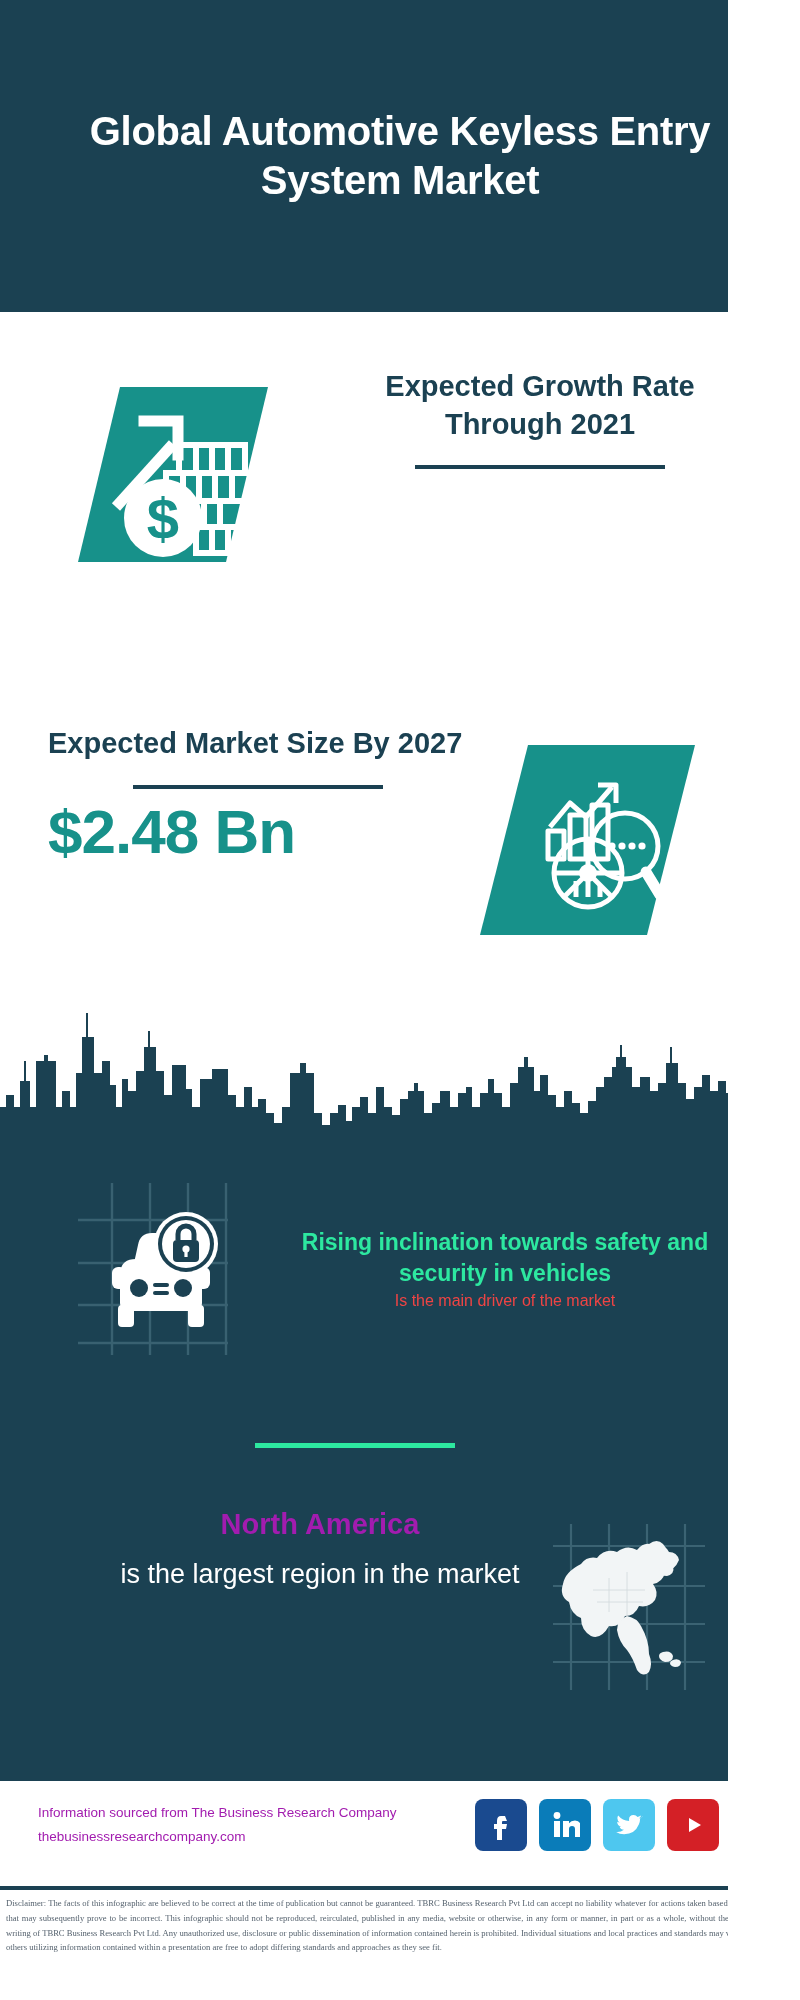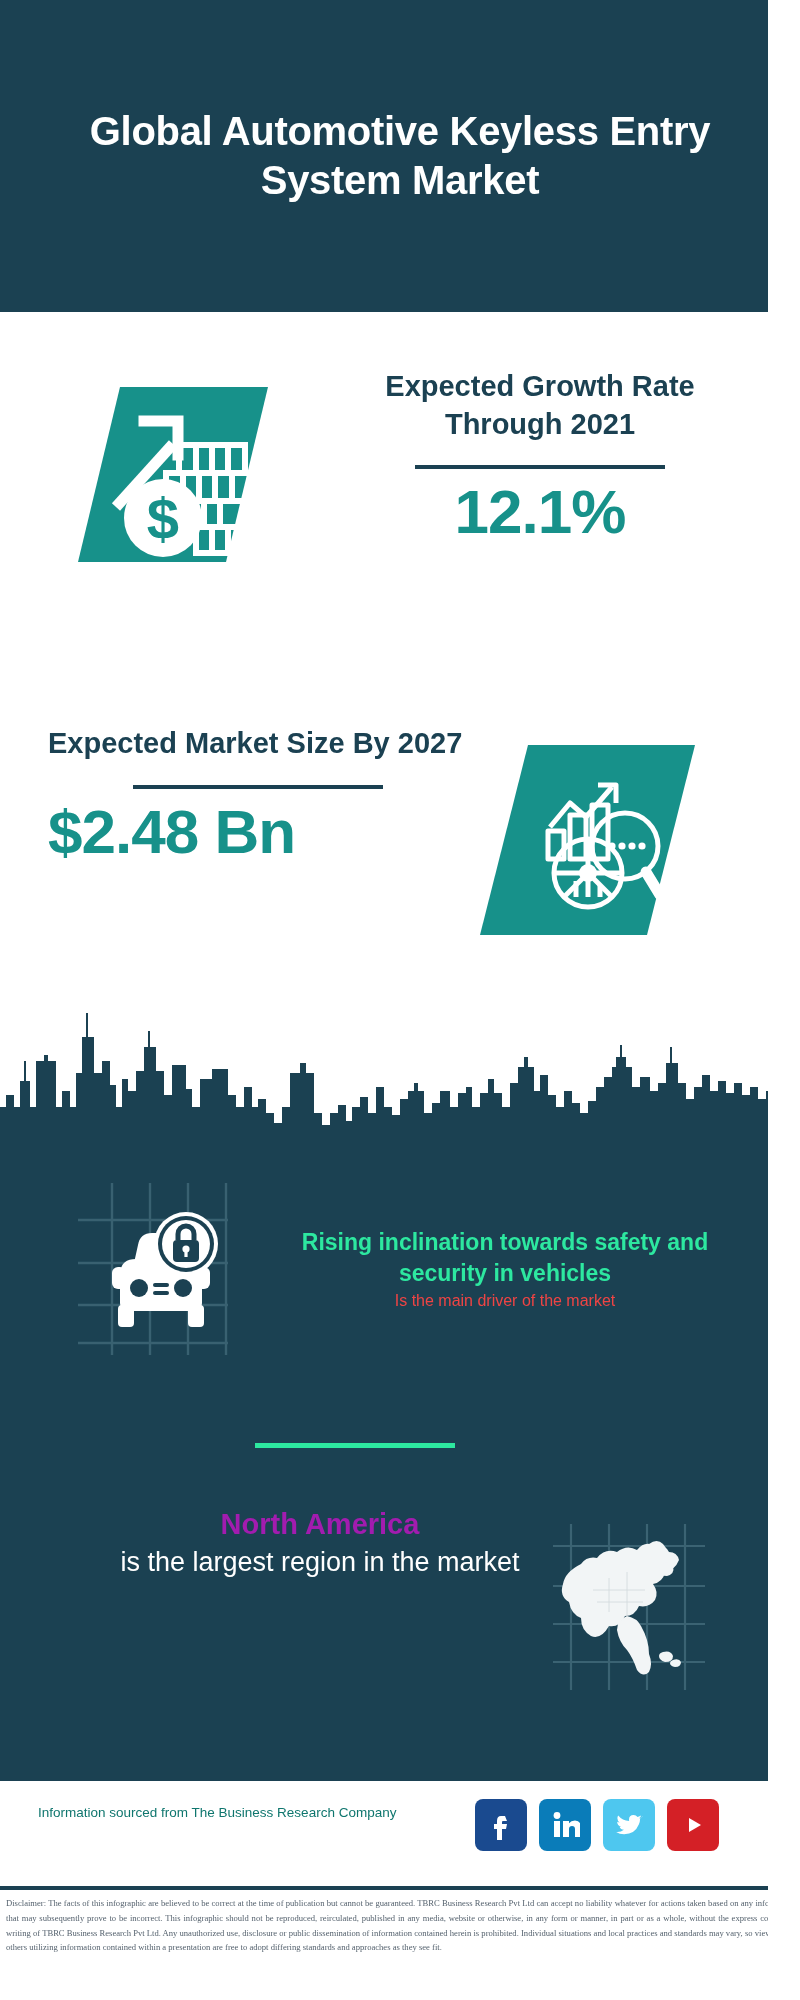--- a/index.html
+++ b/index.html
@@ -3,21 +3,21 @@
 <meta charset="utf-8">
 <style>
   html,body{margin:0;padding:0;}
   body{
     width:800px;height:2000px;
     background:#ffffff;
     font-family:"Liberation Sans", sans-serif;
     overflow:hidden;
     position:relative;
   }
-  .page{width:728px;height:2000px;position:relative;overflow:hidden;background:#fff;padding-left:40px;}
+  .page{width:728px;height:2000px;position:relative;overflow:hidden;background:#fff;}
 
   
   .header{
     position:absolute;left:0;top:0;width:800px;height:312px;
     background:#1b4152;
     display:flex;align-items:center;justify-content:center;
   }
   .header-title{
     color:#ffffff;
     font-size:40px;
@@ -82,34 +82,34 @@
   }
 
   
   .region-text{
     position:absolute;left:70px;top:1505px;width:500px;text-align:center;
   }
   .region-accent{
     color:#a21caf;font-size:29px;font-weight:bold;line-height:1.35;
   }
   .region-plain{
-    color:#ffffff;font-size:27px;font-weight:normal;line-height:1.35;
+    color:#ffffff;font-size:27px;font-weight:normal;line-height:1.35;margin-top:12px;
   }
   .region-map{
     position:absolute;left:545px;top:1520px;width:165px;height:175px;
   }
 
   
   .footer{
     position:absolute;left:0;top:1778px;width:800px;height:102px;background:#ffffff;
     border-top:3px solid #1b4152;
   }
   .footer-text{
     position:absolute;left:38px;top:20px;width:440px;
-    color:#0f766e;font-size:13.5px;line-height:1.75;
+    color:#a21caf;font-size:13.5px;line-height:1.75;
   }
   .socials{
     position:absolute;left:475px;top:18px;display:flex;gap:12px;align-items:center;
   }
   .sq{
     width:52px;height:52px;border-radius:8px;display:flex;align-items:center;justify-content:center;
   }
   .fb{background:#1a4a8f;}
   .li{background:#0a7cb9;}
   .tw{background:#4ec7ef;}
@@ -160,21 +160,20 @@
       </g>
 
       <circle cx="85" cy="131" r="39" fill="#ffffff"></circle>
       <text x="85" y="152" text-anchor="middle" font-family="Liberation Sans, sans-serif" font-size="58" font-weight="bold" fill="#17918a">$</text>
     </svg>
   </div>
 
   <div class="stat1-text">
     <div class="stat-label">Expected Growth Rate Through 2021</div>
     <div class="stat-rule"></div>
-    <div class="stat-value">12.1%</div>
   </div>
 
   <div class="stat2-text">
     <div class="stat-label">Expected Market Size By 2027</div>
     <div class="stat-rule"></div>
     <div class="stat-value">$2.48 Bn</div>
   </div>
 
   <div class="stat2-icon">
     <svg viewBox="0 0 215 190" width="215" height="190">
@@ -320,20 +319,21 @@
         <line x1="52" y1="82" x2="98" y2="82"></line>
         <line x1="64" y1="58" x2="64" y2="92"></line>
         <line x1="82" y1="52" x2="82" y2="96"></line>
       </g>
     </svg>
   </div>
 
   <div class="footer">
     <div class="footer-text">
       <div>Information sourced from The Business Research Company</div>
+      <div>thebusinessresearchcompany.com</div>
     </div>
     <div class="socials">
       <div class="sq fb">
         <svg width="30" height="30" viewBox="0 0 30 30">
           <path d="M19 6 h-4 q-4 0-4 5 v3 h-3 v5 h3 v11 h5 v-11 h4 l1-5 h-5 v-2 q0-1 1-1 h4 z" fill="#ffffff"></path>
         </svg>
       </div>
       <div class="sq li">
         <svg width="30" height="30" viewBox="0 0 30 30">
           <rect x="4" y="11" width="6" height="16" fill="#ffffff"></rect>

